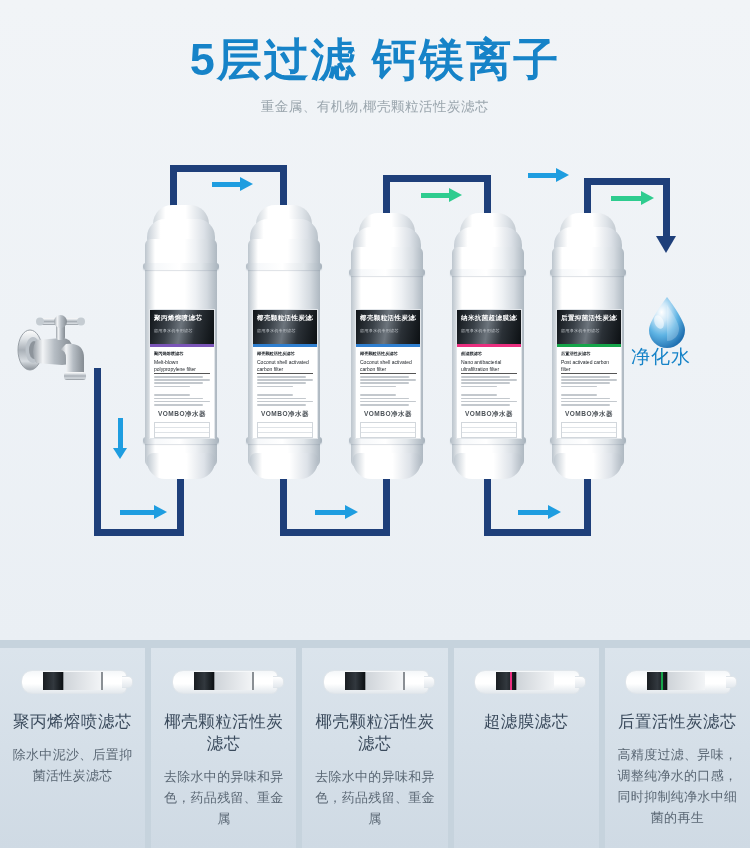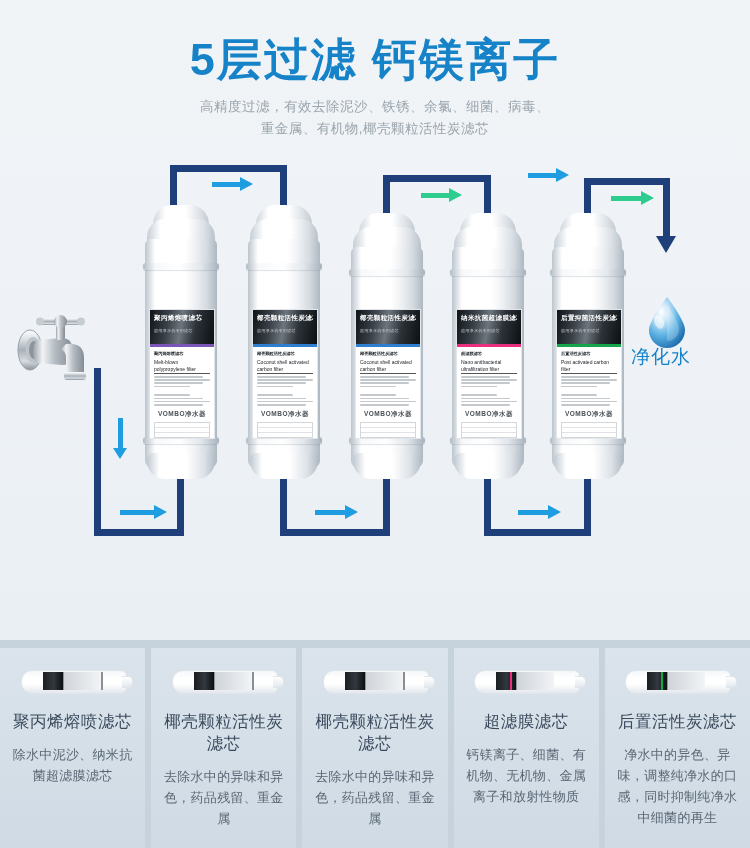--- a/index.html
+++ b/index.html
@@ -176,21 +176,20 @@
   }
 </style>
 </head>
 <body>
 
 <div id="hero">
 
   <div id="title">5层过滤  钙镁离子</div>
 
   <div id="subtitle">
-    <div>高精度过滤，有效去除泥沙、铁锈、余氯、细菌、病毒、</div>
     <div>重金属、有机物,椰壳颗粒活性炭滤芯</div>
   </div>
 
   <div class="pipe" style="left:94px;top:368px;width:7px;height:168px;"></div>
   <div class="pipe" style="left:94px;top:529px;width:90px;height:7px;"></div>
   <div class="pipe" style="left:177px;top:470px;width:7px;height:66px;"></div>
 
   <div class="pipe" style="left:170px;top:165px;width:7px;height:52px;"></div>
   <div class="pipe" style="left:170px;top:165px;width:117px;height:7px;"></div>
   <div class="pipe" style="left:280px;top:165px;width:7px;height:52px;"></div>
@@ -492,21 +491,21 @@
 <div id="cards">
 
   <div class="card">
     <div class="mini">
       <div class="mbody"></div>
       <div class="mnose"></div>
       <div class="mlab"></div>
       <div class="mstripe" style="left:88px;background:#8a8f94;"></div>
     </div>
     <h3>聚丙烯熔喷滤芯</h3>
-    <p>除水中泥沙、纳米抗菌超滤膜滤芯</p>
+    <p>除水中泥沙、后置抑菌活性炭滤芯</p>
   </div>
 
   <div class="card">
     <div class="mini">
       <div class="mbody"></div>
       <div class="mnose"></div>
       <div class="mlab"></div>
       <div class="mstripe" style="left:88px;background:#8a8f94;"></div>
     </div>
     <h3>椰壳颗粒活性炭滤芯</h3>
@@ -525,27 +524,26 @@
   </div>
 
   <div class="card">
     <div class="mini">
       <div class="mbody"></div>
       <div class="mnose"></div>
       <div class="mlab"></div>
       <div class="mstripe" style="left:44px;background:#ea2f7f;"></div>
     </div>
     <h3>超滤膜滤芯</h3>
-    <p>钙镁离子、细菌、有机物、无机物、金属离子和放射性物质</p>
   </div>
 
   <div class="card">
     <div class="mini">
       <div class="mbody"></div>
       <div class="mnose"></div>
       <div class="mlab"></div>
       <div class="mstripe" style="left:44px;background:#15a54a;"></div>
     </div>
     <h3>后置活性炭滤芯</h3>
-    <p>净水中的异色、异味，调整纯净水的口感，同时抑制纯净水中细菌的再生</p>
+    <p>高精度过滤、异味，调整纯净水的口感，同时抑制纯净水中细菌的再生</p>
   </div>
 
 </div>
 
 </body></html>

